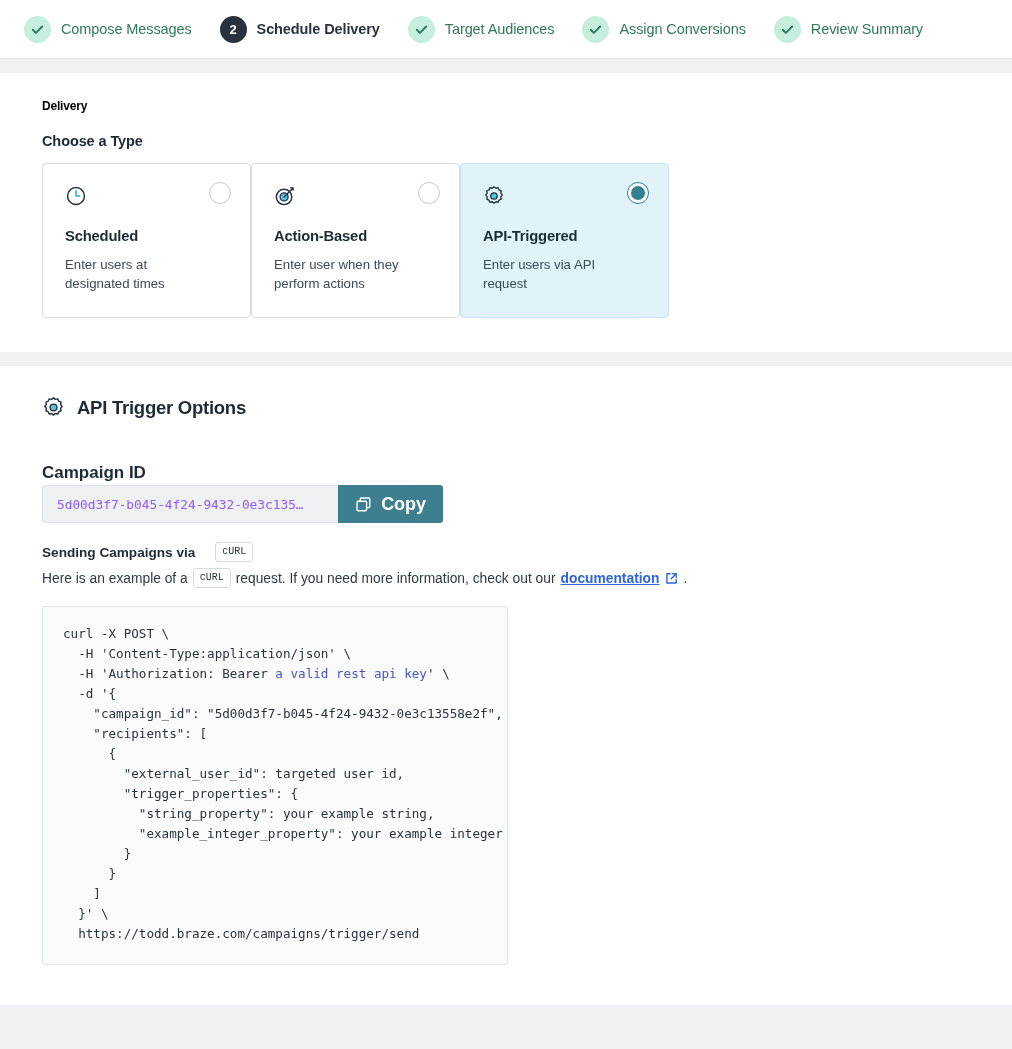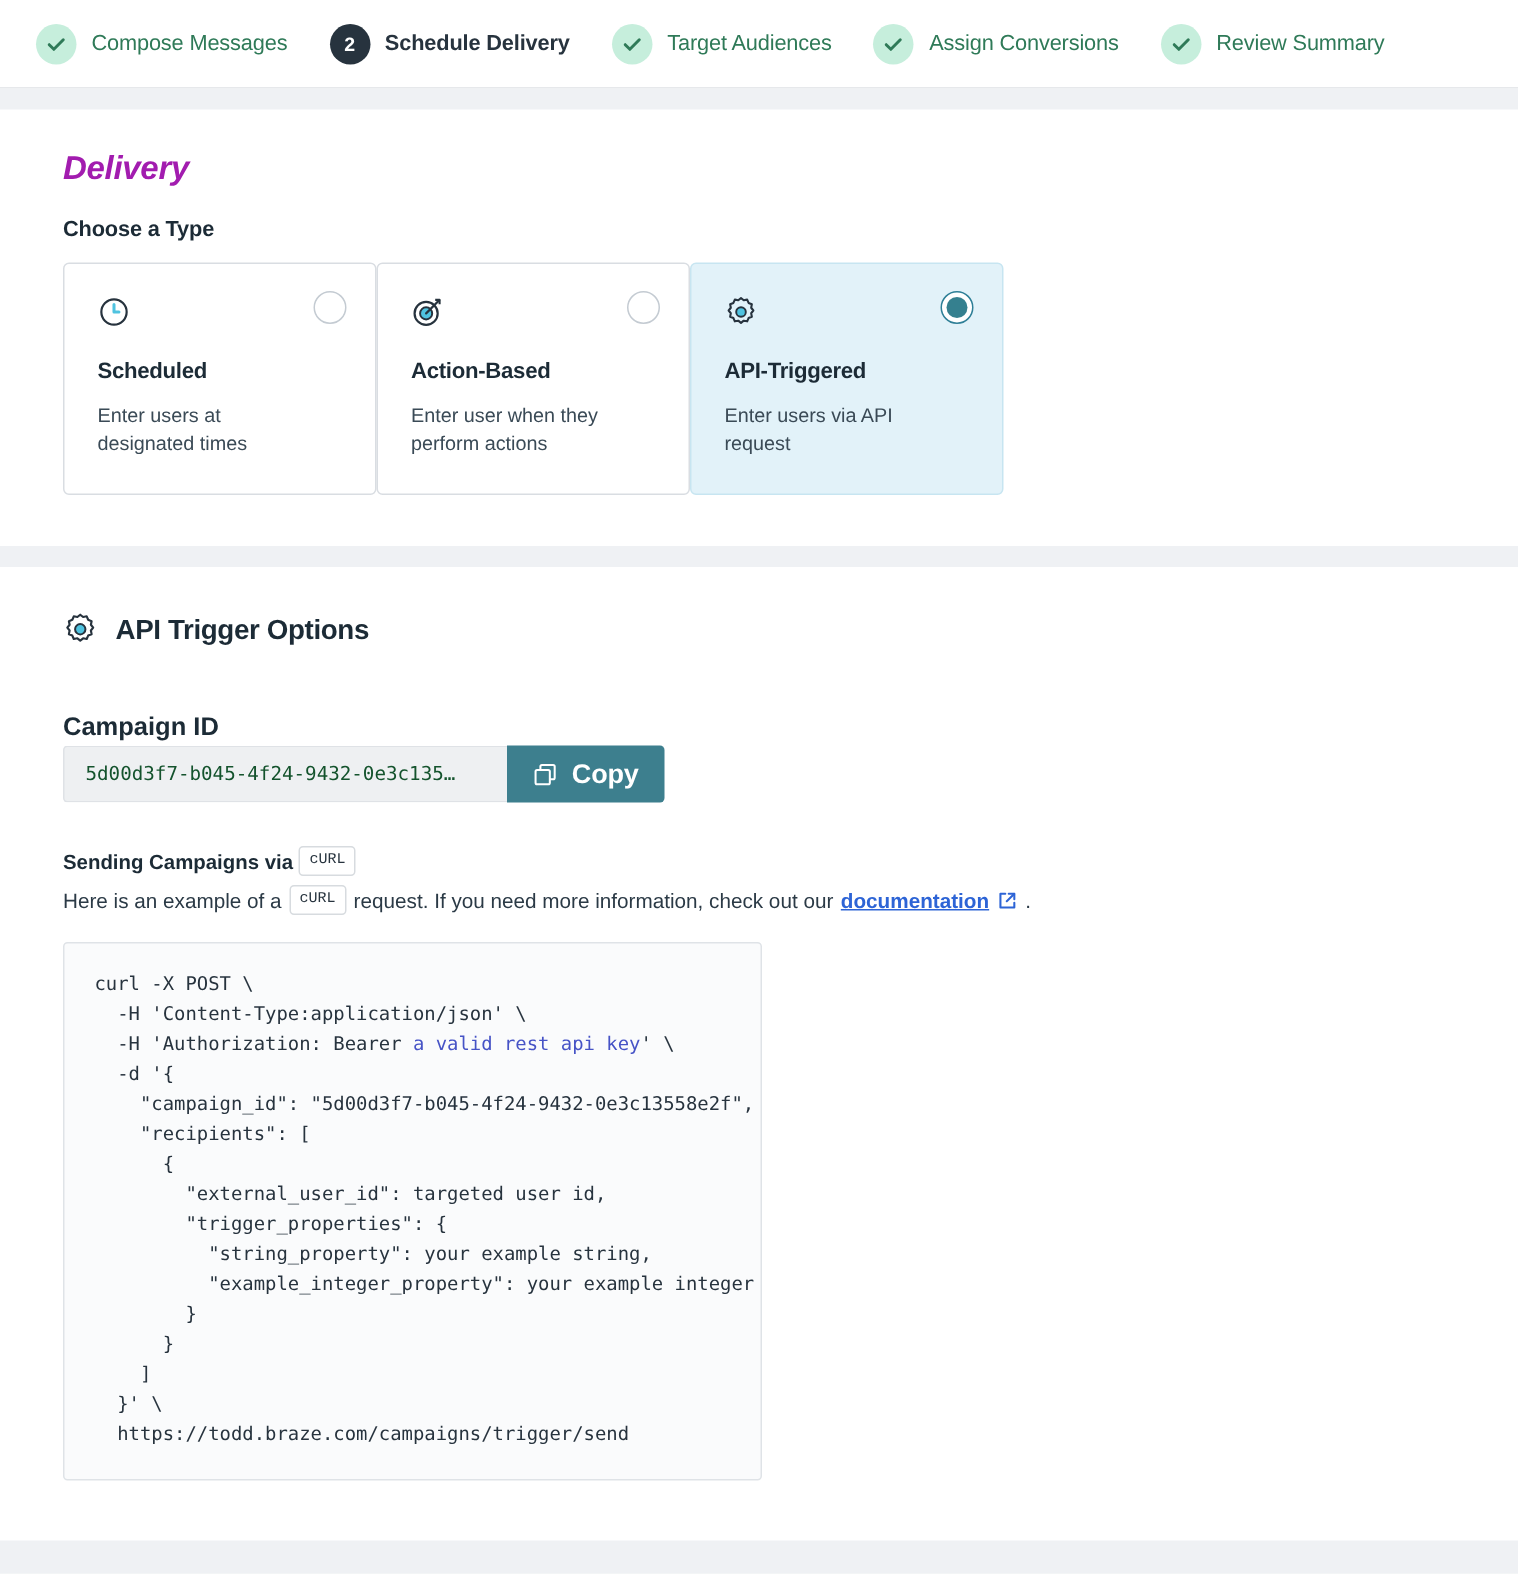--- a/index.html
+++ b/index.html
@@ -56,25 +56,24 @@
     background: #ffffff;
     width: 100%;
   }
   .panel-delivery { padding: 26px 0 34px 0; }
   .panel-api { padding: 30px 0 40px 0; min-height: 625px; }
 
   .inner { padding: 0 42px; }
 
   h2.section-title {
     margin: 0 0 20px 0;
-    font-size: 22px;
-    font-weight: 700;
-    color: #a21caf;
+    font-size: 12px;
+    font-weight: 700;
+    color: #000000;
     letter-spacing: -0.2px;
-    font-style: italic;
   }
   h3.subsection-title {
     margin: 0 0 14px 0;
     font-size: 14.5px;
     font-weight: 700;
     color: #1c2b36;
     letter-spacing: -0.1px;
   }
 
   
@@ -152,41 +151,41 @@
   .copy-input {
     flex: 1;
     background: #eef0f2;
     border: 1px solid #dfe2e6;
     border-right: none;
     border-radius: 3px 0 0 3px;
     display: flex; align-items: center;
     padding: 12px 14px;
     font-family: "DejaVu Sans Mono", monospace;
     font-size: 12.8px;
-    color: #14532d;
+    color: #8b5cf6;
     overflow: hidden;
     white-space: nowrap;
   }
   .copy-btn {
     width: 105px;
     background: #3d7f8e;
     border: none;
     border-radius: 0 3px 3px 0;
     color: #ffffff;
     display: flex; align-items: center; justify-content: center;
     gap: 9px;
     cursor: pointer;
     font-size: 18px;
     font-weight: 700;
     letter-spacing: -0.1px;
   }
 
   .sending-label {
-    margin-top: 29px;
-    display: flex; align-items: center; gap: 4px;
+    margin-top: 19px;
+    display: flex; align-items: center; gap: 20px;
     font-size: 13.6px; font-weight: 700; color: #1c2b36;
   }
   .code-chip {
     display: inline-flex; align-items: center; justify-content: center;
     border: 1px solid #d7dbdf;
     background: #ffffff;
     border-radius: 3px;
     padding: 1px 6px 2px 6px;
     font-family: Liberation Mono, monospace;
     font-size: 10px;

